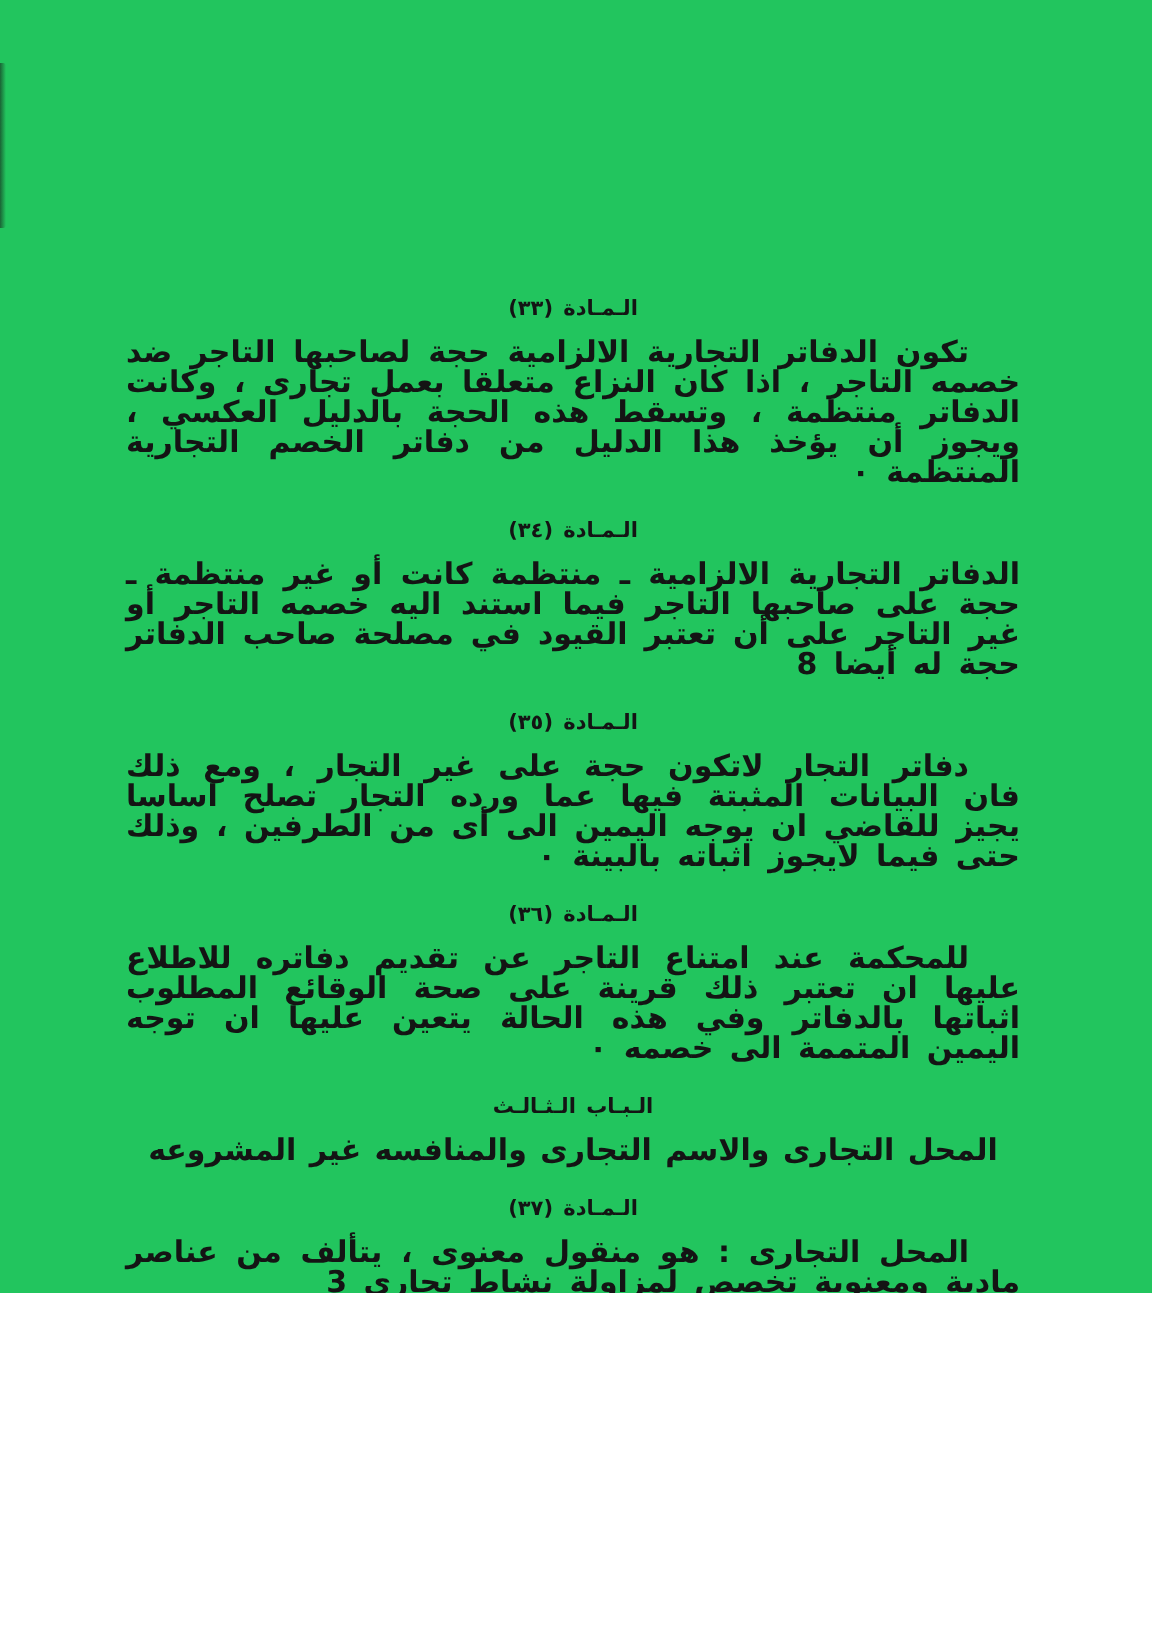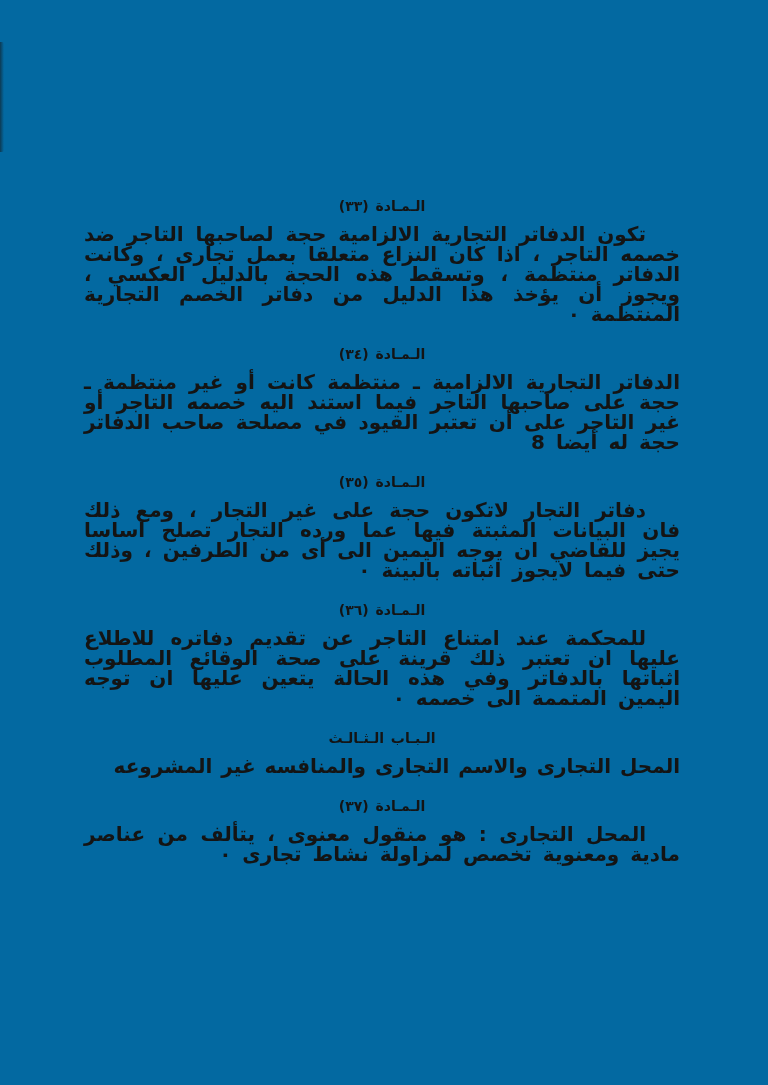--- a/index.html
+++ b/index.html
@@ -1,22 +1,22 @@
 <!DOCTYPE html>
 <html lang="ar" dir="rtl"><head>
 <meta charset="utf-8">
 <style>
   * { margin: 0; padding: 0; box-sizing: border-box; }
   html, body { background: #ffffff; }
   .page {
     position: relative;
     width: 768px;
-    height: 1085px;
+    height: 862px;
     margin: 0 auto;
-    background: #0369a1;
+    background: #22c55e;
     overflow: hidden;
     font-family: "DejaVu Sans", sans-serif;
     color: #141414;
     direction: rtl;
   }
   .scan-edge {
     position: absolute;
     left: 0;
     top: 42px;
     width: 4px;
@@ -41,20 +41,21 @@
   .heading.first { margin-top: 0; }
   .para {
     font-size: 20px;
     line-height: 20px;
     font-weight: bold;
     text-align: justify;
     word-spacing: 4px;
   }
   .para.indent { text-indent: 34px; }
   .para.center {
+    text-align: center;
     word-spacing: 2px;
   }
   .page-number {
     position: absolute;
     top: 1026px;
     left: 0;
     right: 0;
     text-align: center;
     font-size: 15px;
     font-weight: bold;
@@ -79,18 +80,18 @@
     <p class="para indent">دفاتر التجار لاتكون حجة على غير التجار ، ومع ذلك فان البيانات المثبتة فيها عما ورده التجار تصلح اساسا يجيز للقاضي ان يوجه اليمين الى أى من الطرفين ، وذلك حتى فيما لايجوز اثباته بالبينة ٠</p>
 
     <h2 class="heading">الـمـادة (٣٦)</h2>
     <p class="para indent">للمحكمة عند امتناع التاجر عن تقديم دفاتره للاطلاع عليها ان تعتبر ذلك قرينة على صحة الوقائع المطلوب اثباتها بالدفاتر وفي هذه الحالة يتعين عليها ان توجه اليمين المتممة الى خصمه ٠</p>
 
     <h2 class="heading">الـبـاب الـثـالـث</h2>
     <p class="para center">المحل التجارى والاسم التجارى والمنافسه غير المشروعه</p>
 
 
     <h2 class="heading">الـمـادة (٣٧)</h2>
-    <p class="para indent">المحل التجارى : هو منقول معنوى ، يتألف من عناصر مادية ومعنوية تخصص لمزاولة نشاط تجارى ٠</p>
+    <p class="para indent">المحل التجارى : هو منقول معنوى ، يتألف من عناصر مادية ومعنوية تخصص لمزاولة نشاط تجارى 3</p>
 
   </div>
 
 
 </div>
 
 </body></html>

